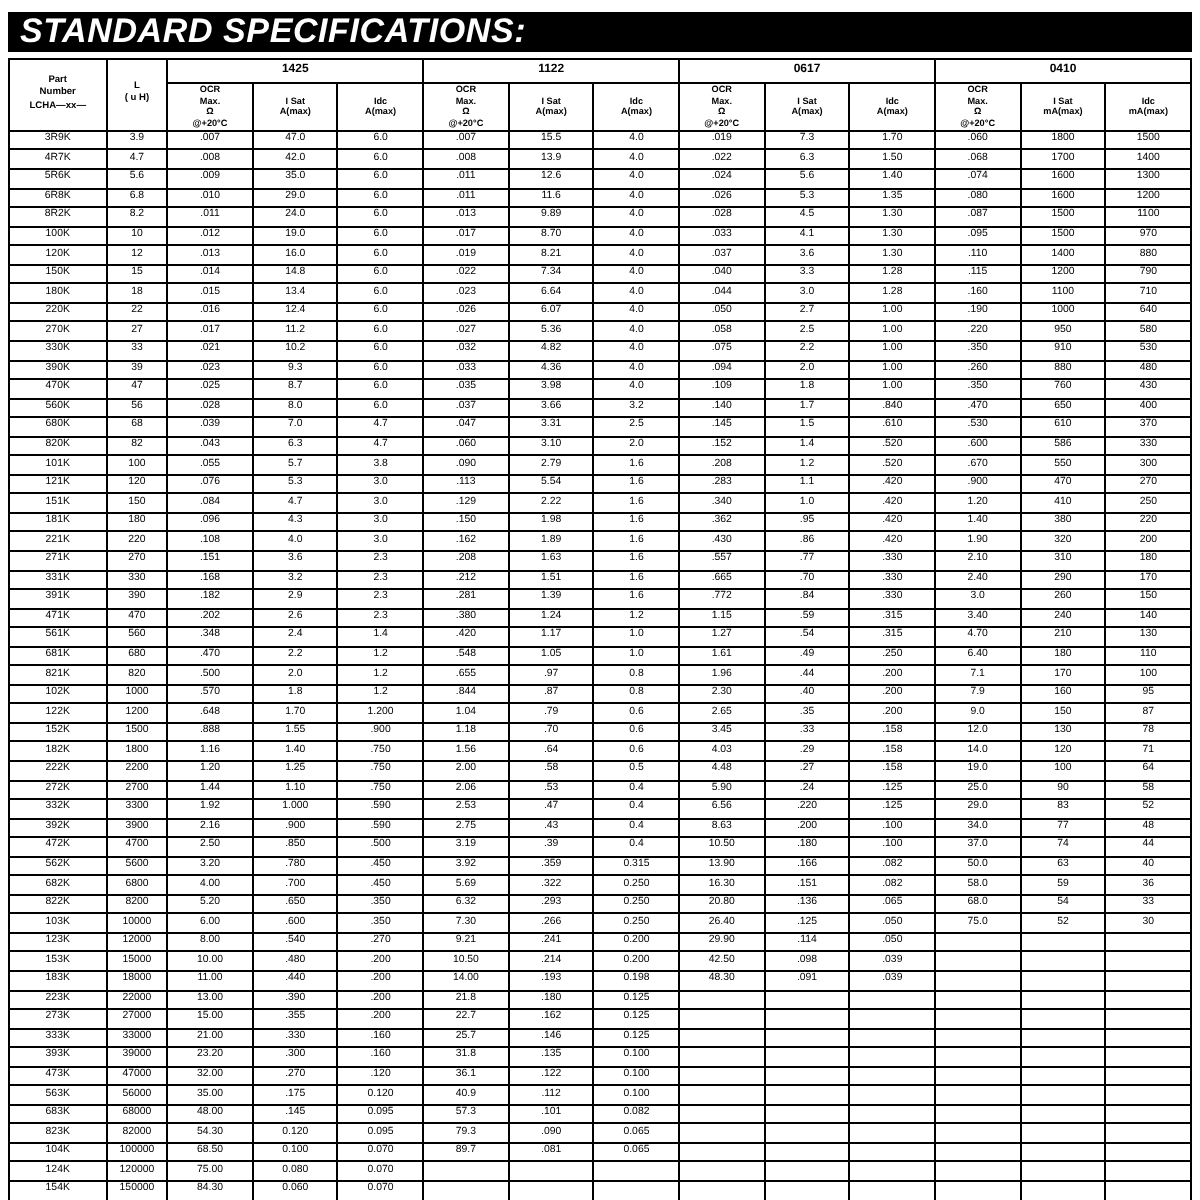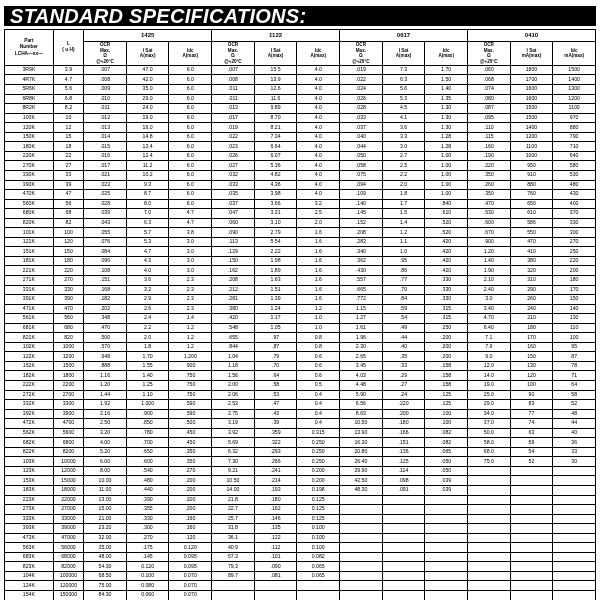--- a/index.html
+++ b/index.html
@@ -1,19 +1,19 @@
 <!DOCTYPE html>
 <html><head>
 <meta charset="utf-8">
 <style>
   html,body{margin:0;padding:0;background:#ffffff;}
   body{width:600px;height:600px;font-family:"Liberation Sans",sans-serif;color:#000;}
   .page{width:600px;height:600px;position:relative;box-sizing:border-box;padding:4px 4px 0 4px;}
   .title-bar{background:#000;color:#fff;height:20px;display:flex;align-items:center;padding-left:6px;margin:2px 0 3px 0;}
-  .title-bar .title{font-size:20px;font-weight:bold;font-style:italic;letter-spacing:0.3px;}
+  .title-bar .title{font-size:17px;font-weight:bold;font-style:italic;letter-spacing:0.3px;}
   table{border-collapse:collapse;width:592px;table-layout:fixed;}
   td,th{border:1px solid #000;font-size:5.2px;line-height:1.15;padding:0;text-align:center;vertical-align:middle;}
   thead th{font-weight:bold;}
   .hdr-group{font-size:6px;font-weight:bold;height:11px;}
   .hdr-sub{font-size:4.6px;font-weight:bold;height:22px;line-height:1.25;}
   .hdr-part{font-size:4.8px;font-weight:bold;line-height:1.3;}
   tbody td{height:8.55px;}
   col.c-part{width:48px;}
   col.c-l{width:30px;}
   col.c-d{width:42px;}

